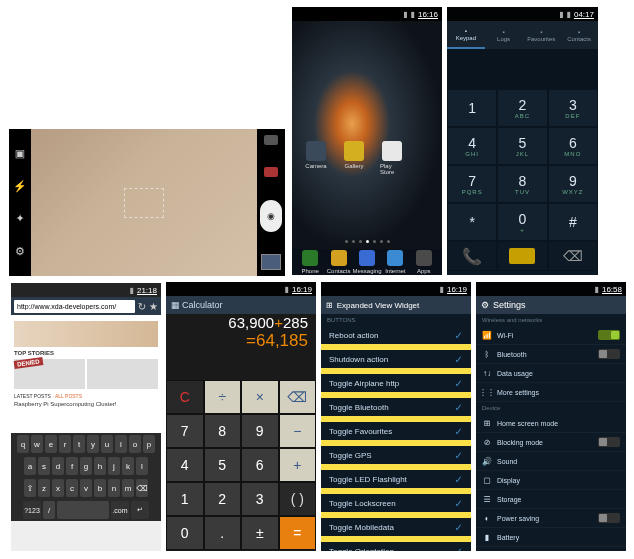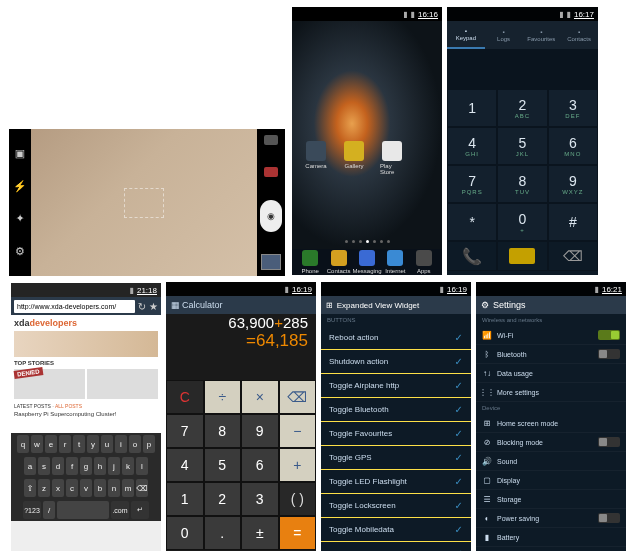--- a/index.html
+++ b/index.html
@@ -78,21 +78,21 @@
   #calc .ck.num { background:#3a3a3a; color:#fff; }
   #calc .ck.fn { background:#282828; color:#ddd; }
   #calc .ck.op { background:#d4d0c0; color:#3a5a8a; }
   #calc .ck.eq { background:#e88010; color:#fff; }
   #calc .ck.c { color:#d33; }
 
   
   #widget { left: 321px; top: 282px; width: 150px; height: 269px; background:#0d1a26; }
   #widget .title { height:18px; background:#2b3a4a; display:flex; align-items:center; padding:0 5px; font-size:8px; gap:4px; }
   #widget .subh { font-size:6px; color:#678; padding:3px 6px; }
-  #widget .row { height:24px; display:flex; align-items:center; justify-content:space-between; padding:0 8px; border-bottom:1px solid #fde047; font-size:8px; color:#cde; }
+  #widget .row { height:24px; display:flex; align-items:center; justify-content:space-between; padding:0 8px; border-bottom:6px solid #fde047; font-size:8px; color:#cde; }
   #widget .row .chk { color:#3a8dc0; font-size:10px; }
 
   
   #settings { left: 476px; top: 282px; width: 150px; height: 269px; background:#0d1a26; }
   #settings .title { height:18px; background:#2b3a4a; display:flex; align-items:center; padding:0 5px; font-size:9px; gap:4px; }
   #settings .subh { font-size:6px; color:#678; padding:3px 6px; }
   #settings .row { height:19px; display:flex; align-items:center; justify-content:space-between; padding:0 6px; border-bottom:1px solid #16222e; font-size:7px; color:#cde; }
   #settings .row .lft { display:flex; align-items:center; gap:5px; }
   #settings .row .ic { width:10px; height:10px; display:flex; align-items:center; justify-content:center; font-size:8px; }
   #settings .toggle { width:22px; height:10px; background:#333; border-radius:2px; position:relative; }
@@ -174,21 +174,21 @@
         <div class="ic" style="background:#4a4a4a"></div>
         <span>Apps</span>
       </div>
     </div>
 </div>
 
 <div id="dialer" class="screen">
   <div class="statusbar">
     <span>▮</span>
     <span>▮</span>
-    <span class="time">16:17</span>
+    <span class="time">04:17</span>
   </div>
   <div class="tabs" id="dialer-tabs">
       <div class="active">
         <span>▪</span>
         <span>Keypad</span>
       </div>
       <div class="">
         <span>▪</span>
         <span>Logs</span>
       </div>
@@ -269,21 +269,20 @@
   <div class="statusbar">
     <span>▮</span>
     <span class="time">21:18</span>
   </div>
   <div class="urlbar">
     <input value="http://www.xda-developers.com/" style="">
     <span>↻</span>
     <span>★</span>
   </div>
   <div class="page">
-    <div class="logo"><span>xda</span><b>developers</b></div>
     <div class="banner"></div>
     <div style="font-size:6px;font-weight:bold">TOP STORIES</div>
     <div class="stories">
       <div class="story"><span class="denied">DENIED</span></div>
       <div class="story"></div>
     </div>
     <div style="margin-top:4px;font-size:5px"><span>LATEST POSTS</span> · <span style="color:#d63">ALL POSTS</span></div>
     <div style="font-size:6px;margin-top:2px">Raspberry Pi Supercomputing Cluster!</div>
   </div>
   <div class="keyboard" id="kb">
@@ -418,21 +417,21 @@
       <div class="row">
         <span>Toggle Orientation</span>
         <span class="chk">✓</span>
       </div>
     </div>
 </div>
 
 <div id="settings" class="screen">
   <div class="statusbar">
     <span>▮</span>
-    <span class="time">16:21</span>
+    <span class="time">16:58</span>
   </div>
   <div class="title">
     <span>⚙</span>
     <span>Settings</span>
   </div>
   <div class="subh">Wireless and networks</div>
   <div id="settings-net">
       <div class="row">
         <div class="lft">
           <span class="ic">📶</span>

